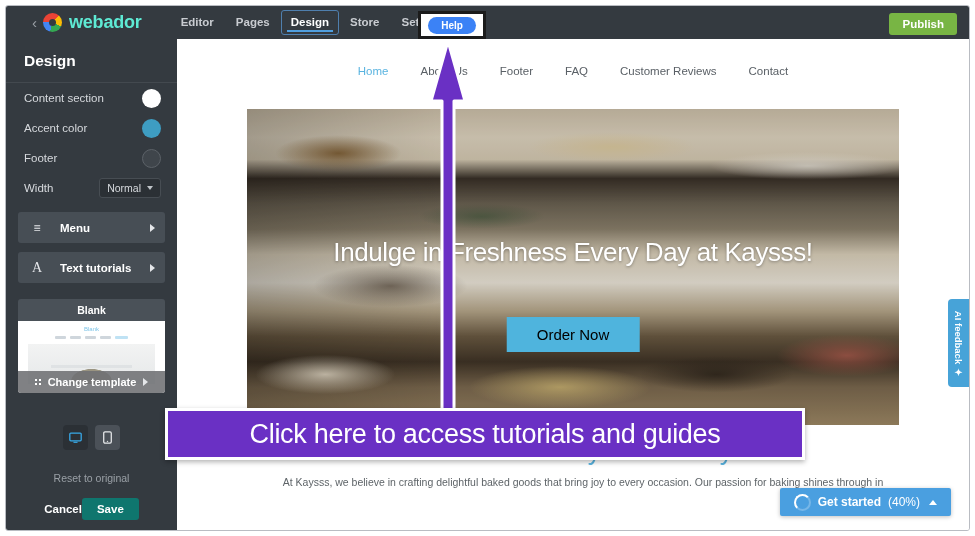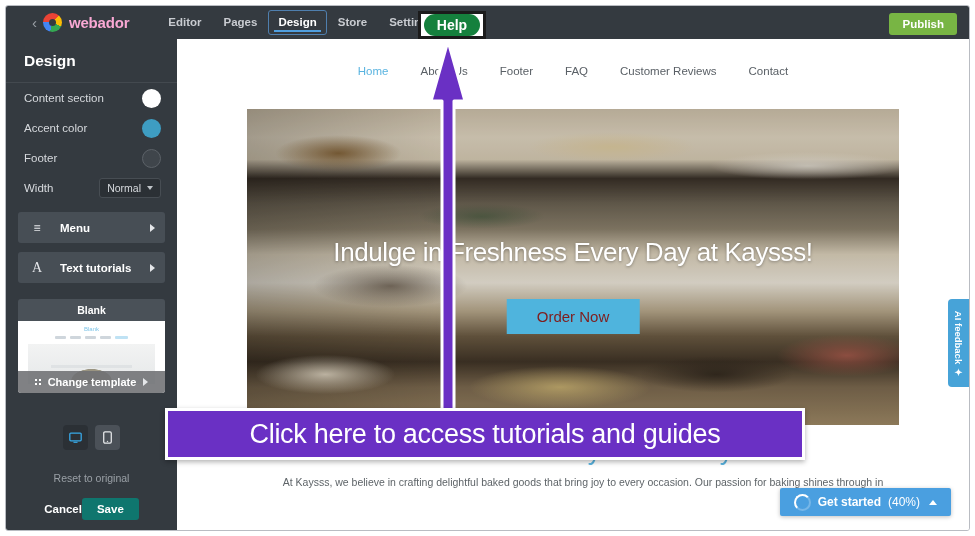--- a/index.html
+++ b/index.html
@@ -65,22 +65,22 @@
   .brand-logo::after {
     content: "";
     position: absolute;
     left: 50%; top: 50%;
     width: 7px; height: 7px;
     margin: -3.5px 0 0 -3.5px;
     background: #343a40;
     border-radius: 50%;
   }
   .brand-name {
-    color: #f9a8d4;
-    font-size: 15px;
+    color: #5eead4;
+    font-size: 18px;
     font-weight: bold;
     letter-spacing: -0.2px;
   }
   .topnav {
     display: flex;
     align-items: center;
     margin-left: 28px;
     height: 33px;
   }
   .topnav-item {
@@ -115,23 +115,23 @@
     left: 412px; top: 5px;
     width: 68px; height: 28px;
     border: 3px solid #1b1b1b;
     background: #ffffff;
     box-sizing: border-box;
     display: flex;
     align-items: center;
     justify-content: center;
   }
   .help-pill {
-    background: #15803d;
-    color: #ffffff;
-    font-size: 14px;
+    background: #3b82f6;
+    color: #ffffff;
+    font-size: 10px;
     font-weight: bold;
     border-radius: 11px;
     padding: 3px 13px;
     cursor: pointer;
   }
   .publish-btn {
     position: absolute;
     right: 12px; top: 7px;
     background: #78b544;
     color: #ffffff;
@@ -416,24 +416,24 @@
     top: 128px;
     text-align: center;
     color: #ffffff;
     font-size: 26px;
     letter-spacing: -0.4px;
     text-shadow: 0 1px 3px rgba(0,0,0,0.35);
   }
   .hero-cta {
     position: absolute;
     left: 50%;
-    top: 190px;
+    top: 208px;
     transform: translateX(-50%);
     background: #4fb4dd;
-    color: #7f1d1d;
+    color: #000000;
     font-size: 15px;
     padding: 9px 30px;
     cursor: pointer;
   }
   .welcome-title {
     position: absolute;
     left: 70px; width: 652px;
     top: 396px;
     text-align: center;
     color: #5ab4e0;

